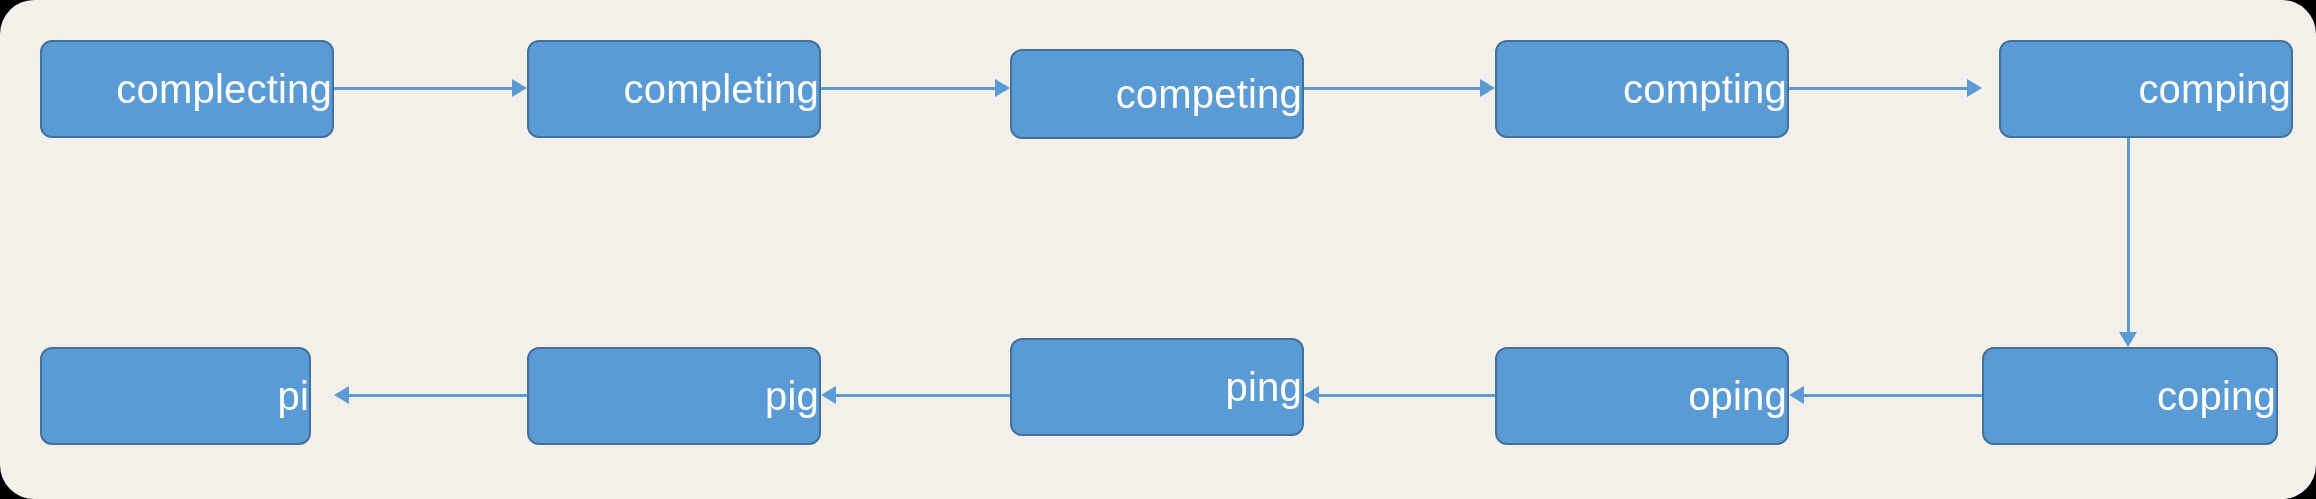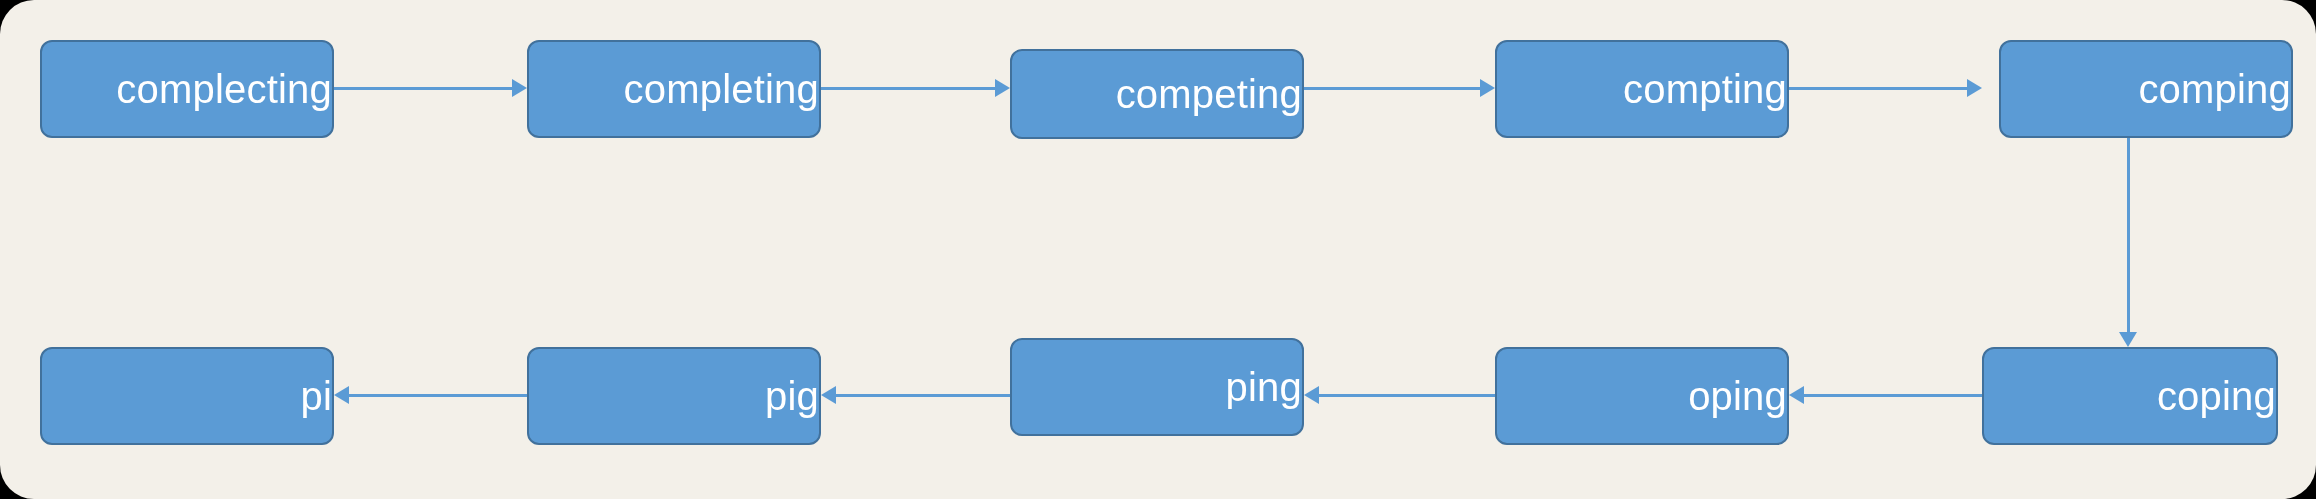--- a/index.html
+++ b/index.html
@@ -119,21 +119,21 @@
   </div>
 
   <div class="node" style="left:1010px; top:338px; width:294px; height:98px;">
     <span class="node-label">ping</span>
   </div>
 
   <div class="node" style="left:527px; top:347px; width:294px; height:98px;">
     <span class="node-label">pig</span>
   </div>
 
-  <div class="node" style="left:40px; top:347px; width:294px; height:98px;padding-left:36px;">
+  <div class="node" style="left:40px; top:347px; width:271px; height:98px;padding-left:36px;">
     <span class="node-label">pi</span>
   </div>
 
   <div class="edge">
     <div class="edge-line-h" style="left:334px; top:87px; width:178px;"></div>
     <div class="arrow-right" style="left:512px; top:79px;"></div>
   </div>
 
   <div class="edge">
     <div class="edge-line-h" style="left:821px; top:87px; width:174px;"></div>

